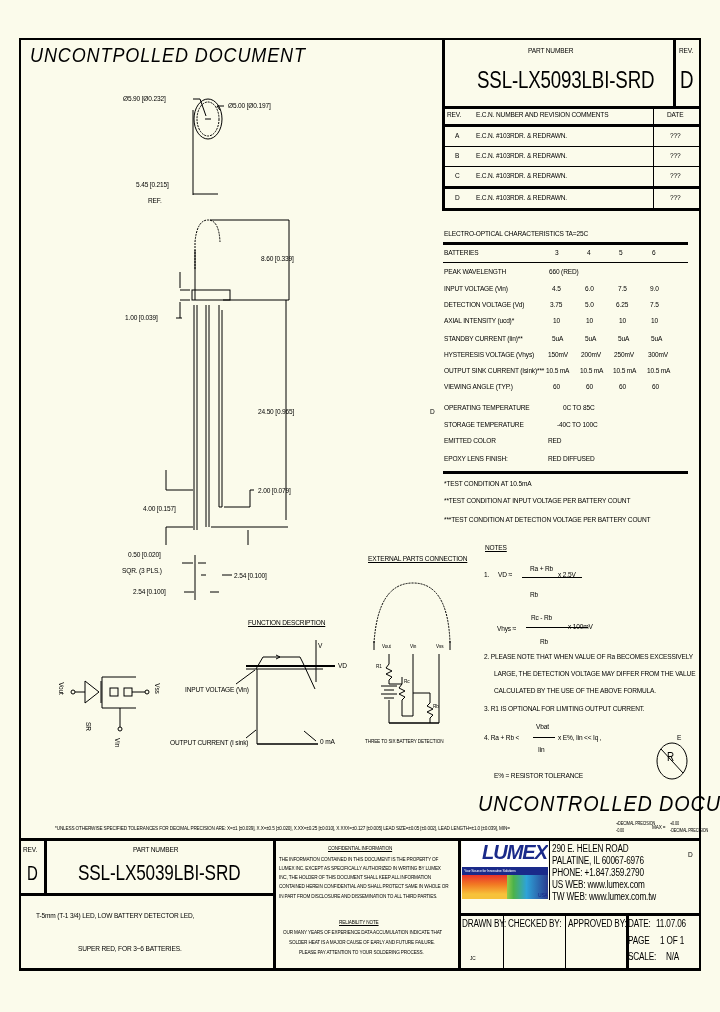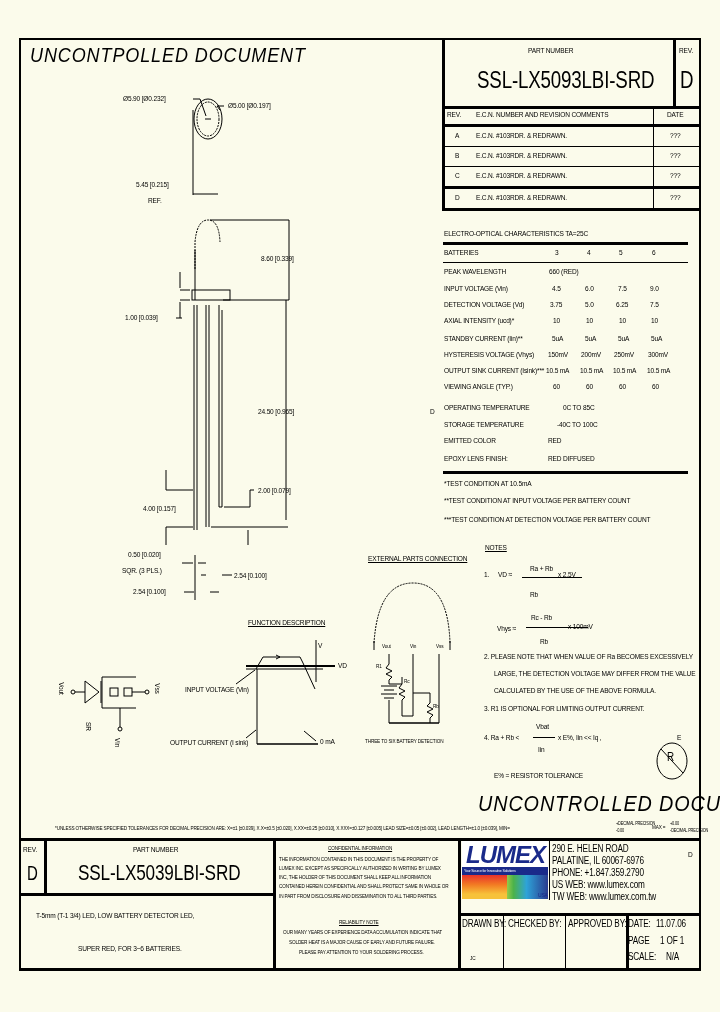--- a/index.html
+++ b/index.html
@@ -371,21 +371,21 @@
   <div class="t xs" style="left:279px;top:893px;">IN PART FROM DISCLOSURE AND DISSEMINATION TO ALL THIRD PARTIES.</div>
   <div class="t xs ul" style="left:339px;top:919px;">RELIABILITY NOTE</div>
   <div class="t xs" style="left:283px;top:929px;">OUR MANY YEARS OF EXPERIENCE DATA ACCUMULATION INDICATE THAT</div>
   <div class="t xs" style="left:289px;top:939px;">SOLDER HEAT IS A MAJOR CAUSE OF EARLY AND FUTURE FAILURE.</div>
   <div class="t xs" style="left:299px;top:949px;">PLEASE PAY ATTENTION TO YOUR SOLDERING PROCESS.</div>
 
   <div style="position:absolute;left:462px;top:841px;width:86px;height:58px;overflow:hidden;">
     <div style="position:absolute;left:0;top:0;width:86px;height:58px;background:#fff;"></div>
     <div style="position:absolute;left:0;top:34px;width:86px;height:24px;background:linear-gradient(90deg,#f5a623 0%,#f7e35a 30%,#d7e34a 45%,#4bb24a 60%,#2ea3d8 75%,#2a3b8f 100%);"></div>
     <div style="position:absolute;left:0;top:34px;width:45px;height:24px;background:linear-gradient(180deg,#e8322b 0%,#f27a23 40%,#f7c23a 80%);"></div>
-    <div class="t" style="left:4px;top:0px;font-size:24px;font-weight:bold;font-style:italic;color:#1a2a8a;transform:scaleX(1.0);letter-spacing:-1px;">LUMEX</div>
+    <div class="t" style="left:20px;top:0px;font-size:20px;font-weight:bold;font-style:italic;color:#1a2a8a;transform:scaleX(1.0);letter-spacing:-1px;">LUMEX</div>
     <div style="position:absolute;left:0;top:26px;width:86px;height:8px;background:#1a2a8a;"></div>
     <div class="t" style="left:2px;top:27px;font-size:4px;color:#fff;transform:scaleX(0.9);">Your Source for Innovative Solutions</div>
     <div class="t" style="left:76px;top:51px;font-size:5px;color:#1a2a8a;">USA</div>
   </div>
 
   <div class="t sm" style="left:552px;top:843px;font-size:10px;">290 E. HELEN ROAD</div>
   <div class="t sm" style="left:552px;top:855px;font-size:10px;">PALATINE, IL  60067-6976</div>
   <div class="t sm" style="left:552px;top:867px;font-size:10px;">PHONE: +1.847.359.2790</div>
   <div class="t sm" style="left:552px;top:879px;font-size:10px;">US WEB: www.lumex.com</div>
   <div class="t sm" style="left:552px;top:891px;font-size:10px;">TW WEB: www.lumex.com.tw</div>

